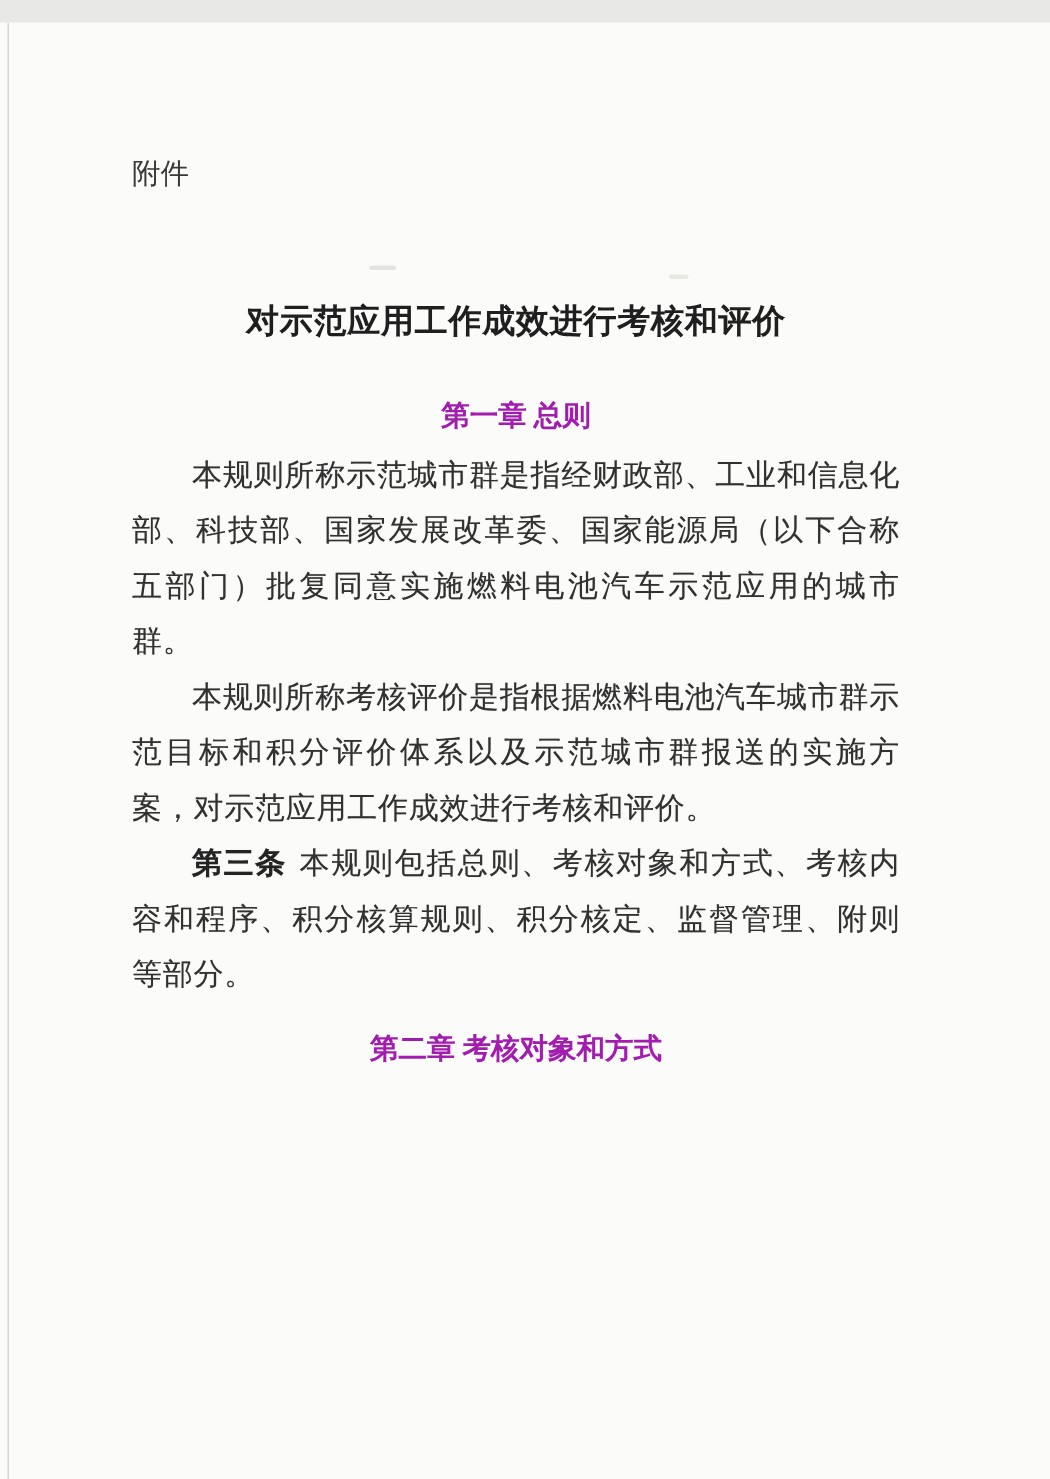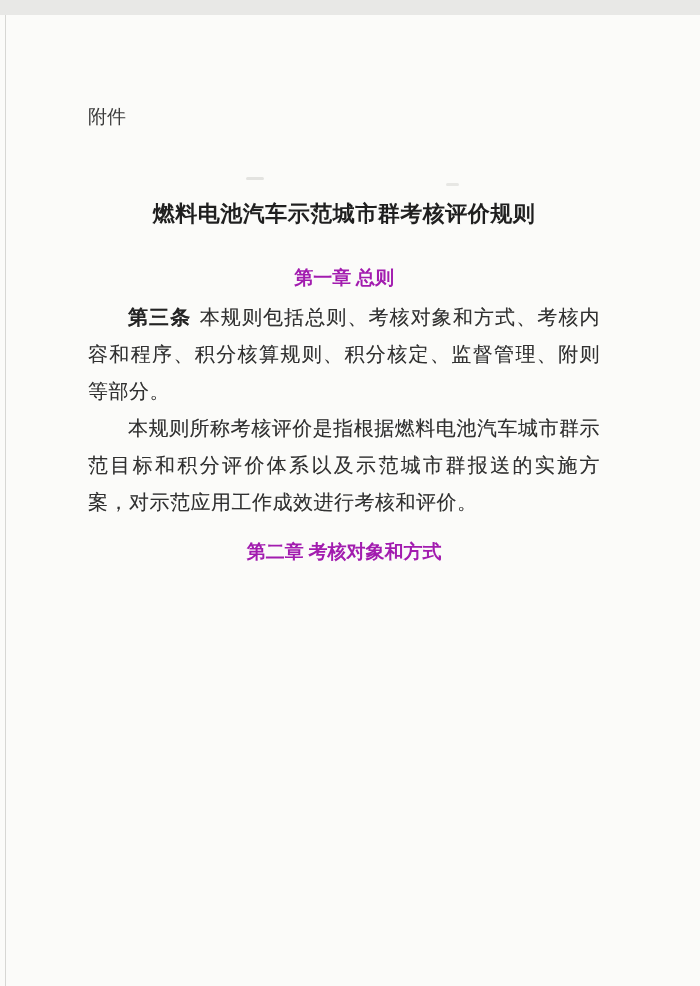--- a/index.html
+++ b/index.html
@@ -107,32 +107,33 @@
 <div class="page">
 
   <div class="edge-line"></div>
   <div class="smudge-1"></div>
   <div class="smudge-2"></div>
 
   <div class="content">
 
     <div class="attachment">附件</div>
 
-    <div class="doc-title">燃料电池汽车示范城市群考核评价规则</div>
+    <div class="doc-title">对示范应用工作成效进行考核和评价</div>
 
     <div class="chapter chapter-1">第一章 总则</div>
 
     <div class="body-text">
 
 
 
+      <p class="para"><b class="lead"></b><span>本规则所称示范城市群是指经财政部、工业和信息化部、科技部、国家发展改革委、国家能源局（以下合称五部门）批复同意实施燃料电池汽车示范应用的城市群。</span></p>
+
+      <p class="para"><b class="lead"></b><span>本规则所称考核评价是指根据燃料电池汽车城市群示范目标和积分评价体系以及示范城市群报送的实施方案，对示范应用工作成效进行考核和评价。</span></p>
 
       <p class="para"><b class="lead">第三条</b><span>本规则包括总则、考核对象和方式、考核内容和程序、积分核算规则、积分核定、监督管理、附则等部分。</span></p>
-
-      <p class="para"><b class="lead"></b><span>本规则所称考核评价是指根据燃料电池汽车城市群示范目标和积分评价体系以及示范城市群报送的实施方案，对示范应用工作成效进行考核和评价。</span></p>
 
     </div>
 
     <div class="chapter chapter-2">第二章 考核对象和方式</div>
 
   </div>
 
   <div class="bottom-band"></div>
 
 </div>

